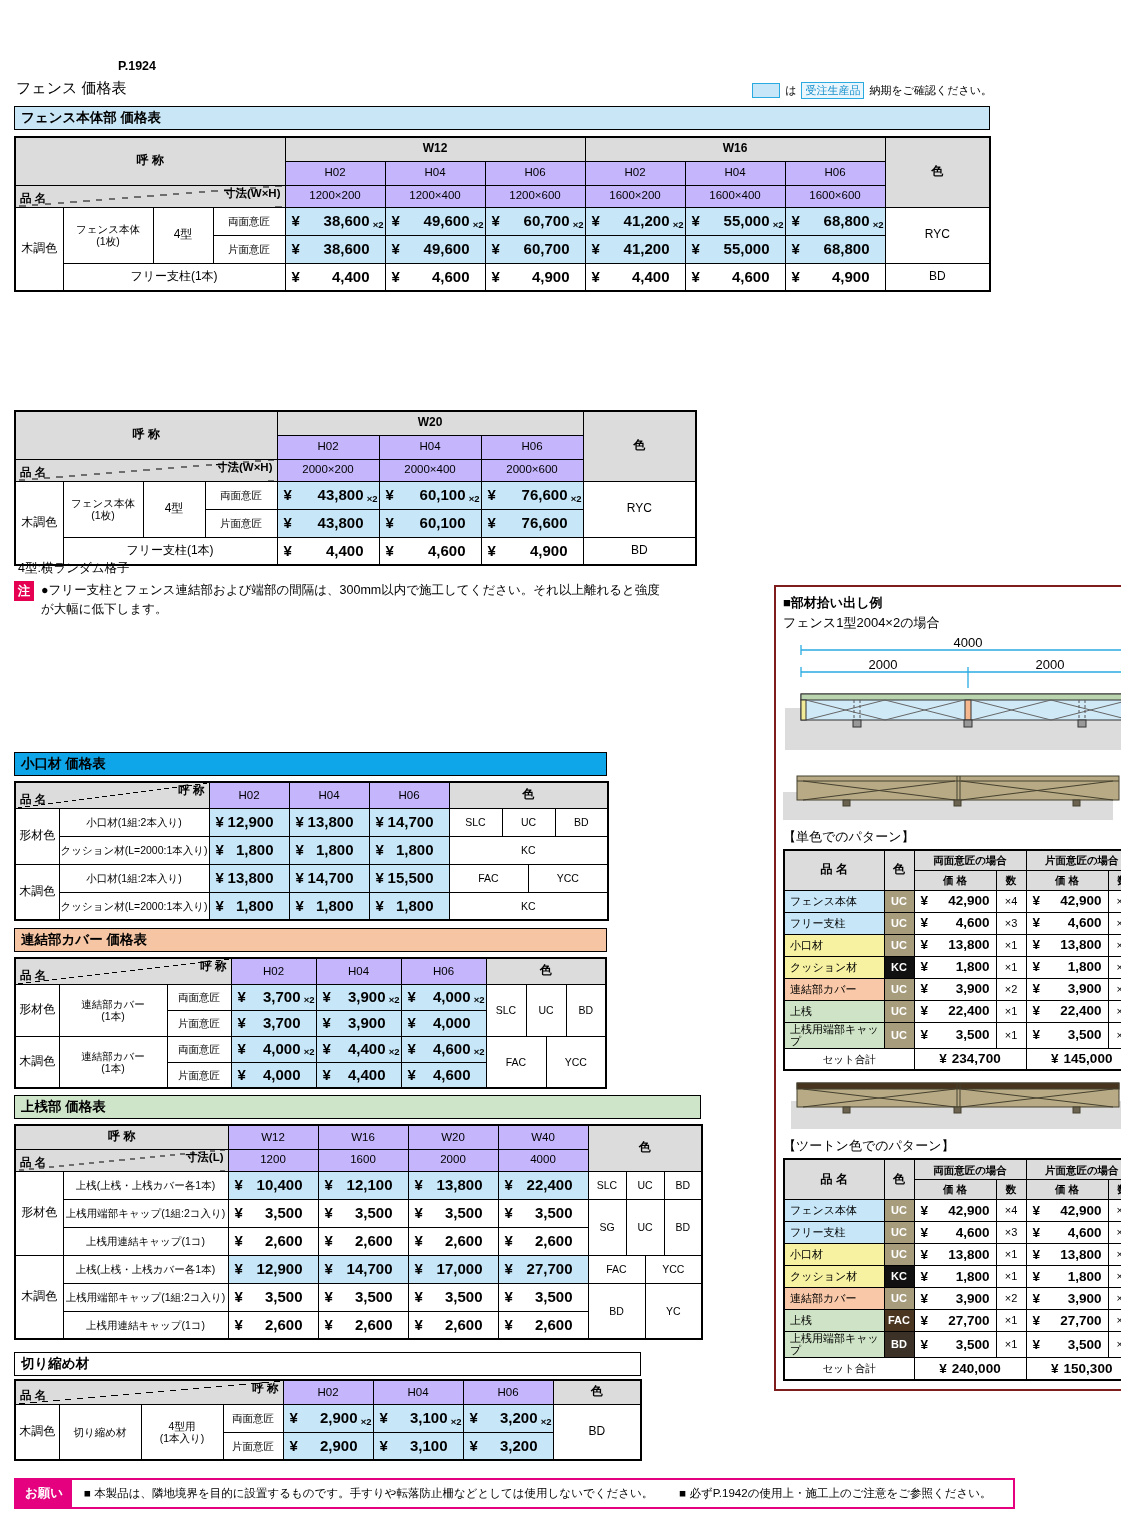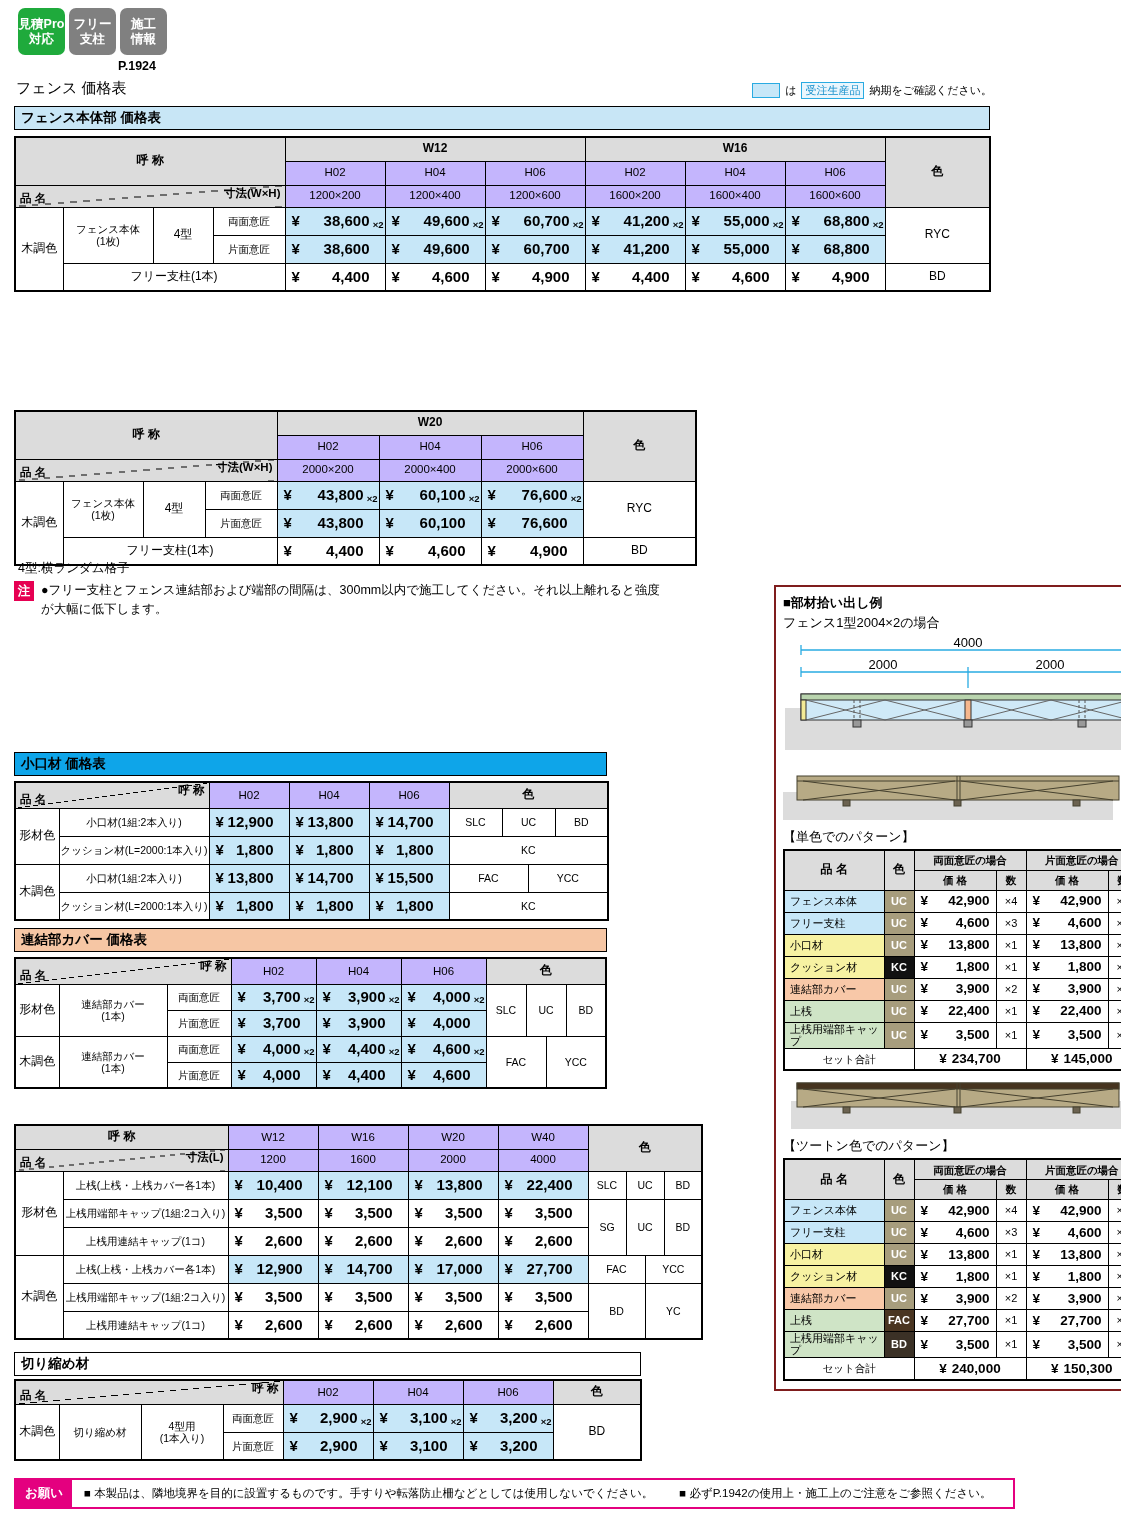--- a/index.html
+++ b/index.html
@@ -67,28 +67,20 @@
             display:flex;align-items:center;padding:0 9px;flex:none;}
   #onegai .t1{font-size:11.5px;margin-left:12px;}
   #onegai .t2{font-size:11.5px;margin-left:26px;}
   svg text{font-family:"Liberation Sans","DejaVu Sans",sans-serif;}
 </style>
 </head>
 <body>
 
 <div id="page">
 
-  <div id="badges" class="abs">
-    <div class="badge green">見積Pro
-対応</div>
-    <div class="badge gray">フリー
-支柱</div>
-    <div class="badge gray">施工
-情報</div>
-  </div>
   <div id="pageref" class="abs">P.1924</div>
   <div id="title" class="abs">フェンス 価格表</div>
 
   <div id="ordernote" class="abs">
     <span class="swatch"></span>
     <span>は</span>
     <span class="orderlink">受注生産品</span>
     <span>納期をご確認ください。</span>
   </div>
 
@@ -344,20 +336,21 @@
         </tr>
         <tr style="height: 26px;">
           <td class="sm">片面意匠</td>
           <td class="b p"><span class="yen">¥</span><span class="val">4,000</span></td>
           <td class="b p"><span class="yen">¥</span><span class="val">4,400</span></td>
           <td class="b p"><span class="yen">¥</span><span class="val">4,600</span></td>
         </tr>
       </tbody>
     </table>
 
+  <div class="secbar abs" style="left:14px;top:1095px;width:687px;background:#cfe5c9;">上桟部 価格表</div>
   <table class="abs" style="left:14px;top:1124px;">
       <colgroup>
         <col style="width: 48px;">
         <col style="width: 165px;">
         <col style="width: 90px;">
         <col style="width: 90px;">
         <col style="width: 90px;">
         <col style="width: 90px;">
         <col style="width: 19px;">
         <col style="width: 19px;">

